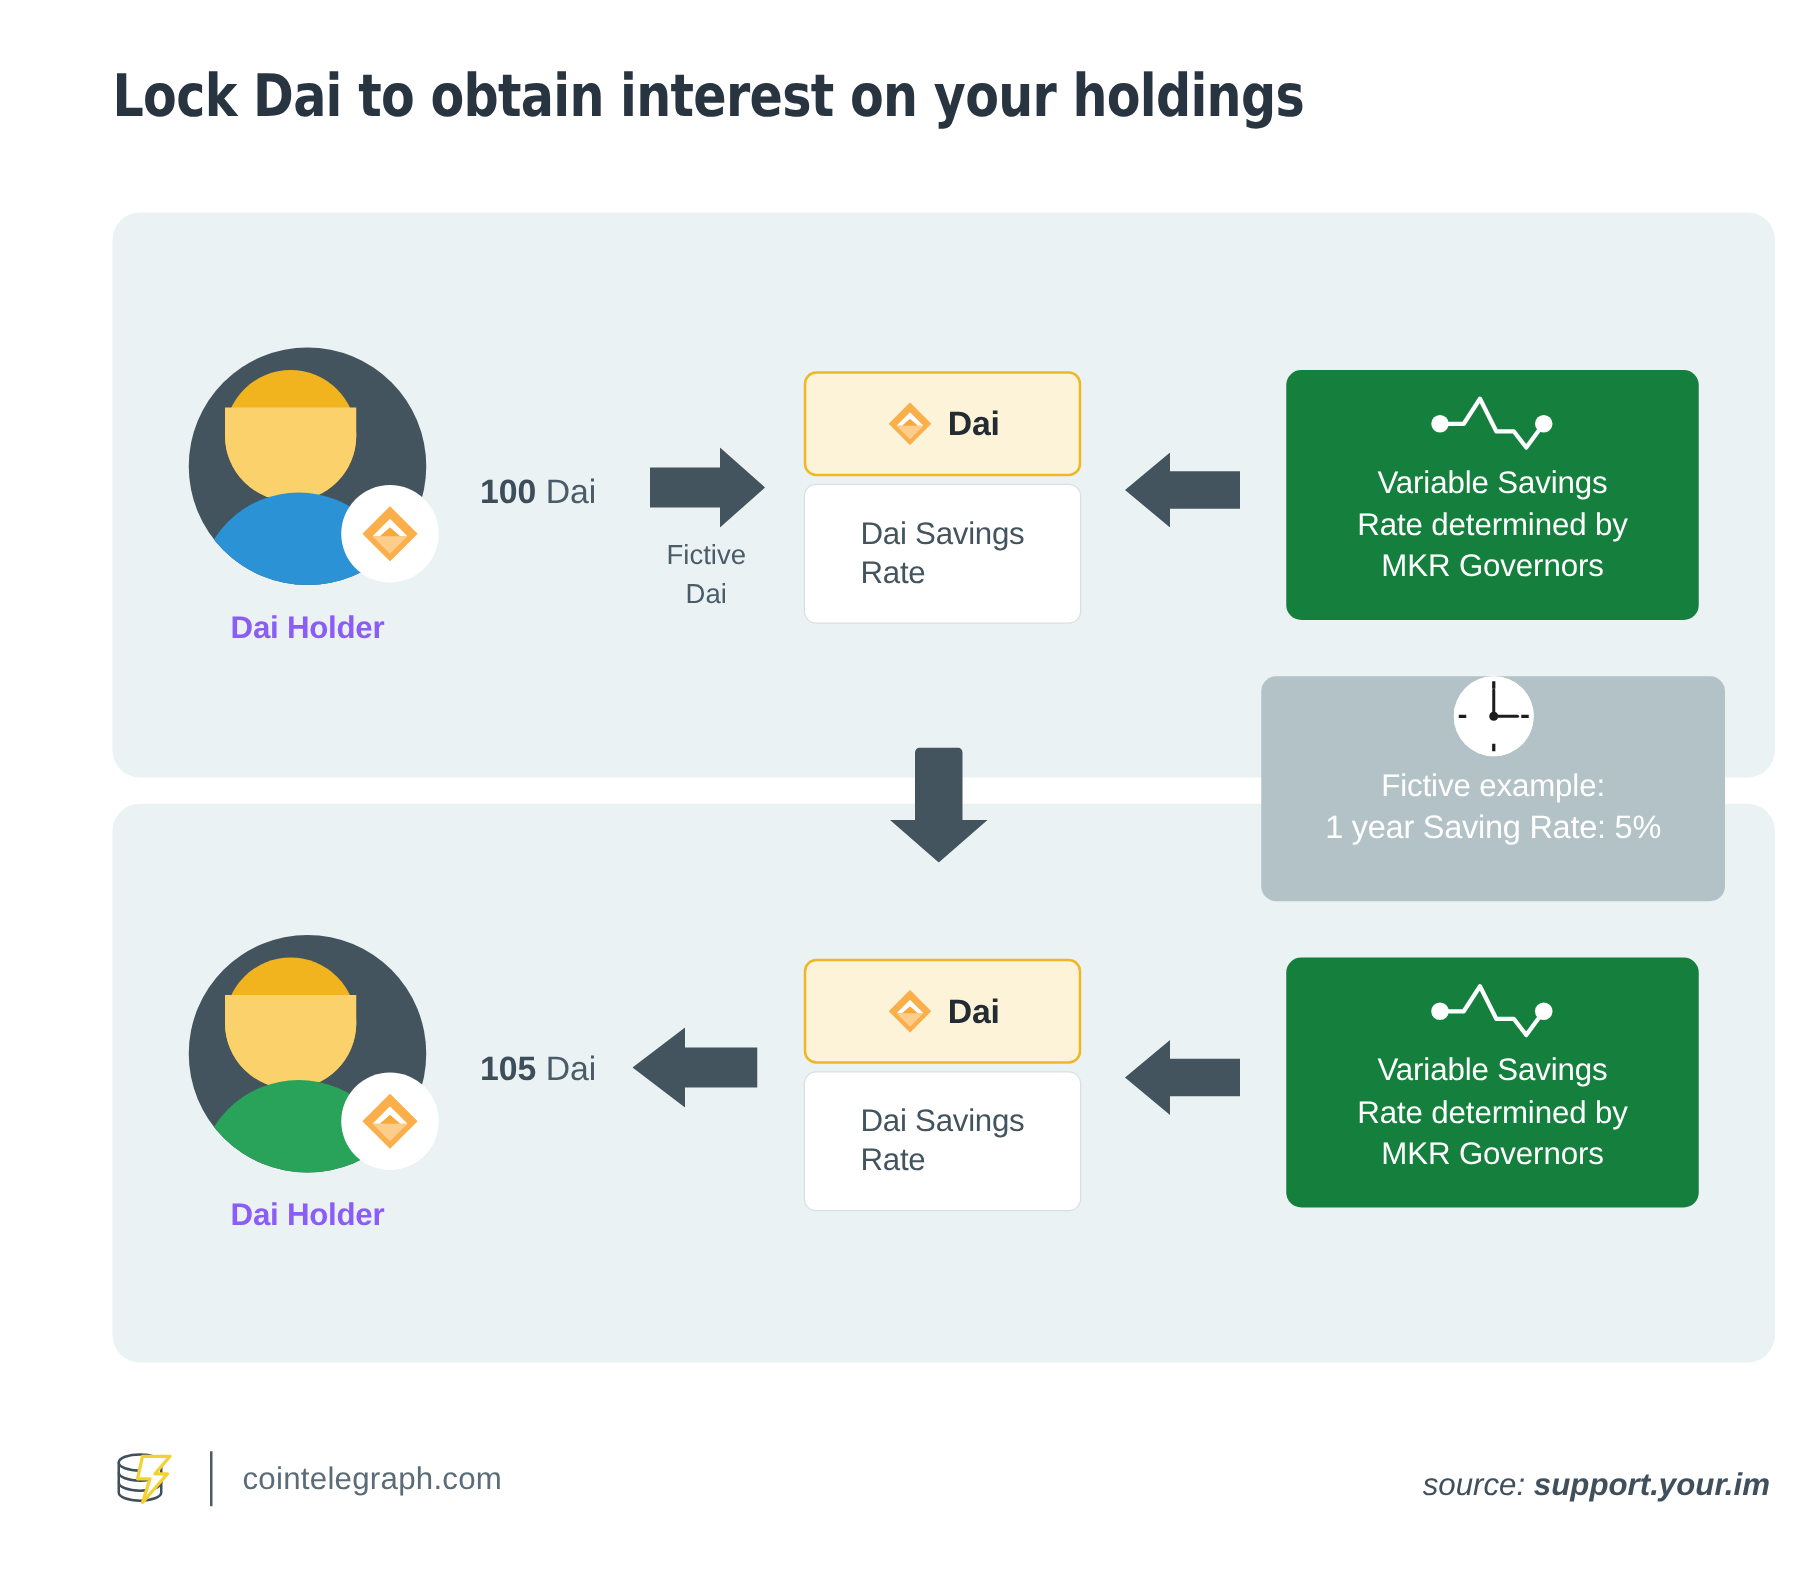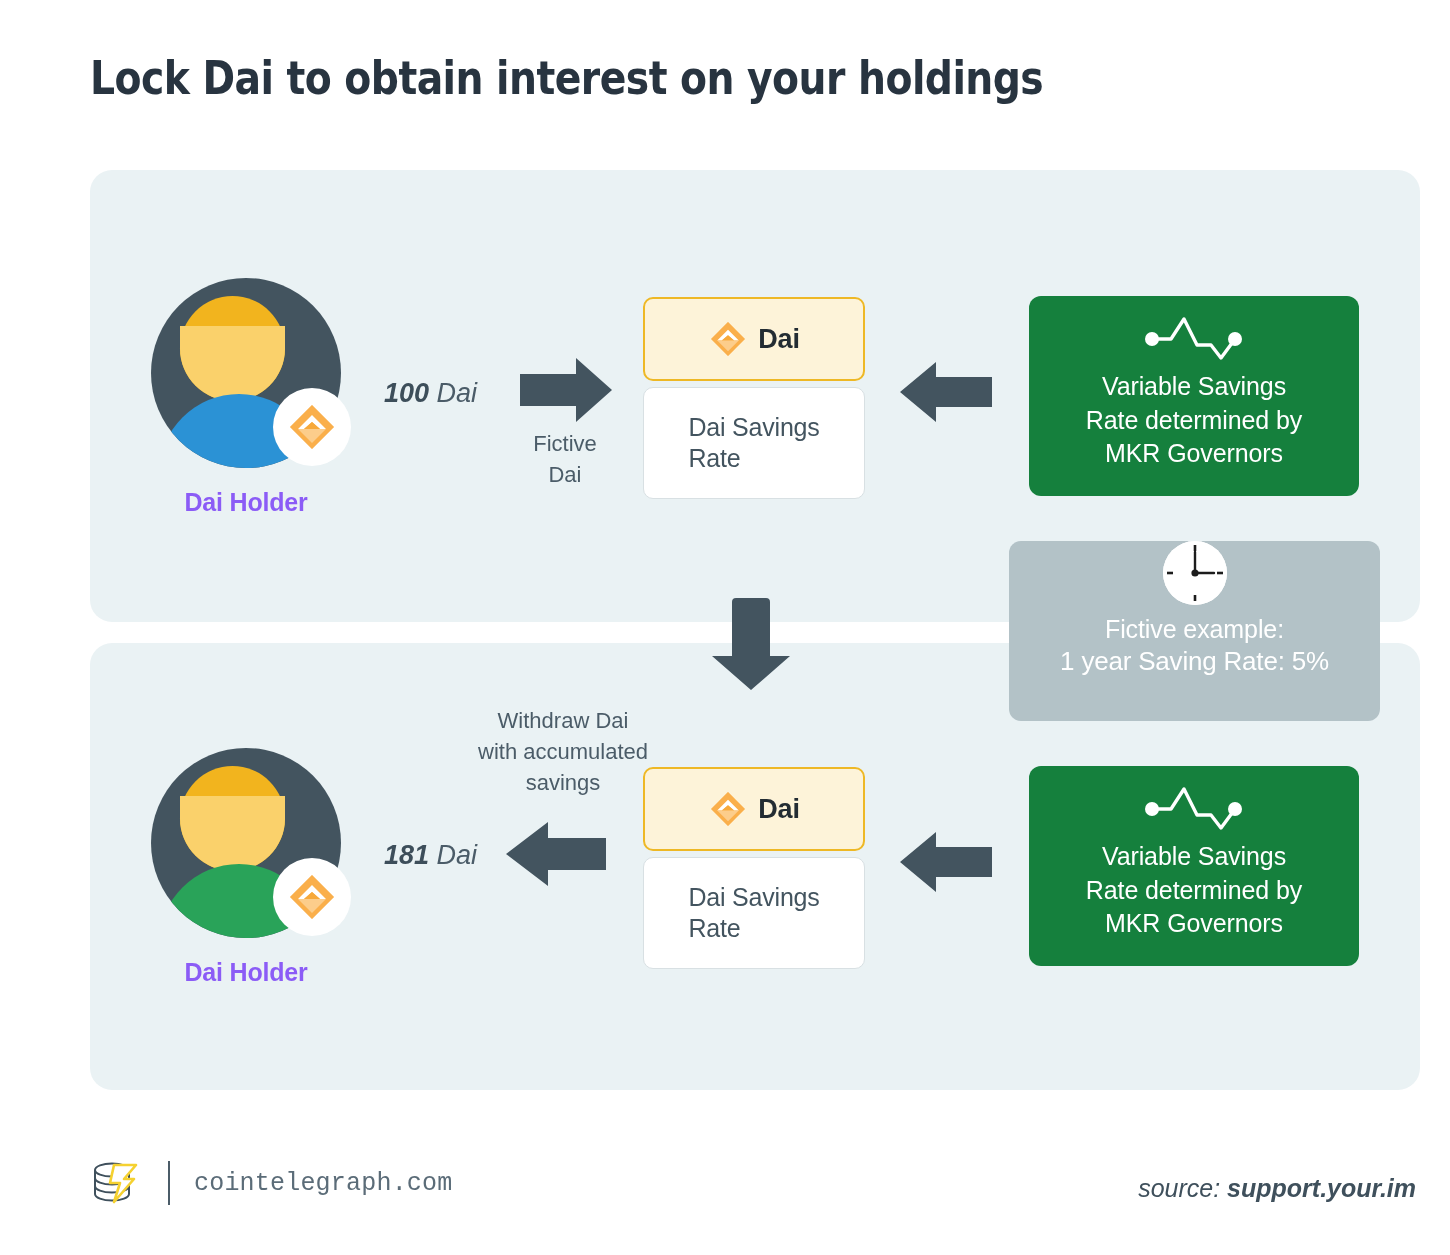--- a/index.html
+++ b/index.html
@@ -99,21 +99,20 @@
     color: #8b5cf6;
     letter-spacing: -0.2px;
   }
 
   
   .amount {
     position: absolute;
     font-size: 27px;
     color: #4b5c68;
     white-space: nowrap;
-    font-style: italic;
   }
   .amount b { font-weight: 700; color: #3d4e5a; }
 
   
   .arrow-label {
     position: absolute;
     font-size: 22px;
     line-height: 1.42;
     color: #4b5c68;
     text-align: center;
@@ -210,21 +209,20 @@
     letter-spacing: -0.2px;
   }
 
   
   .footer-left {
     position: absolute;
     left: 62px; bottom: 45px;
     display: flex;
     align-items: center;
     gap: 24px;
-    font-family: Liberation Mono, monospace;
   }
   .footer-divider {
     width: 2px; height: 44px;
     background: #4b5c68;
   }
   .footer-site {
     font-size: 25px;
     color: #5b6c78;
     letter-spacing: 0.2px;
   }
@@ -351,26 +349,23 @@
           <path d="M26,14 L40,28 L34,28 L26,21 L18,28 L12,28 Z" fill="#ffffff"></path>
           <path d="M26,21 L34,28 L18,28 Z" fill="#f7a93a"></path>
           <polygon points="12,28 40,28 26,42" fill="#fccd8b"></polygon>
         </svg>
       </div>
     </div>
     <div class="avatar-label">Dai Holder</div>
   </div>
 
   <div class="amount" style="left:356px; top:840px;">
-    <b>181</b><span> Dai</span>
-  </div>
-
-  <div class="arrow-label" style="left:440px; top:705px; width:190px; white-space:pre-line;">Withdraw Dai
-with accumulated
-savings</div>
+    <b>105</b><span> Dai</span>
+  </div>
+
 
   <div class="arrow" style="left:478px; top:822px;">
     <svg width="100" height="64" viewBox="0 0 100 64">
       <path d="M100,16 H42 V0 L0,32 L42,64 V48 H100 Z" fill="#43545f"></path>
     </svg>
   </div>
 
   <div class="dai-stack" style="left:615px; top:767px;">
     <div class="dai-card">
       <svg width="40" height="40" viewBox="0 0 52 52">

